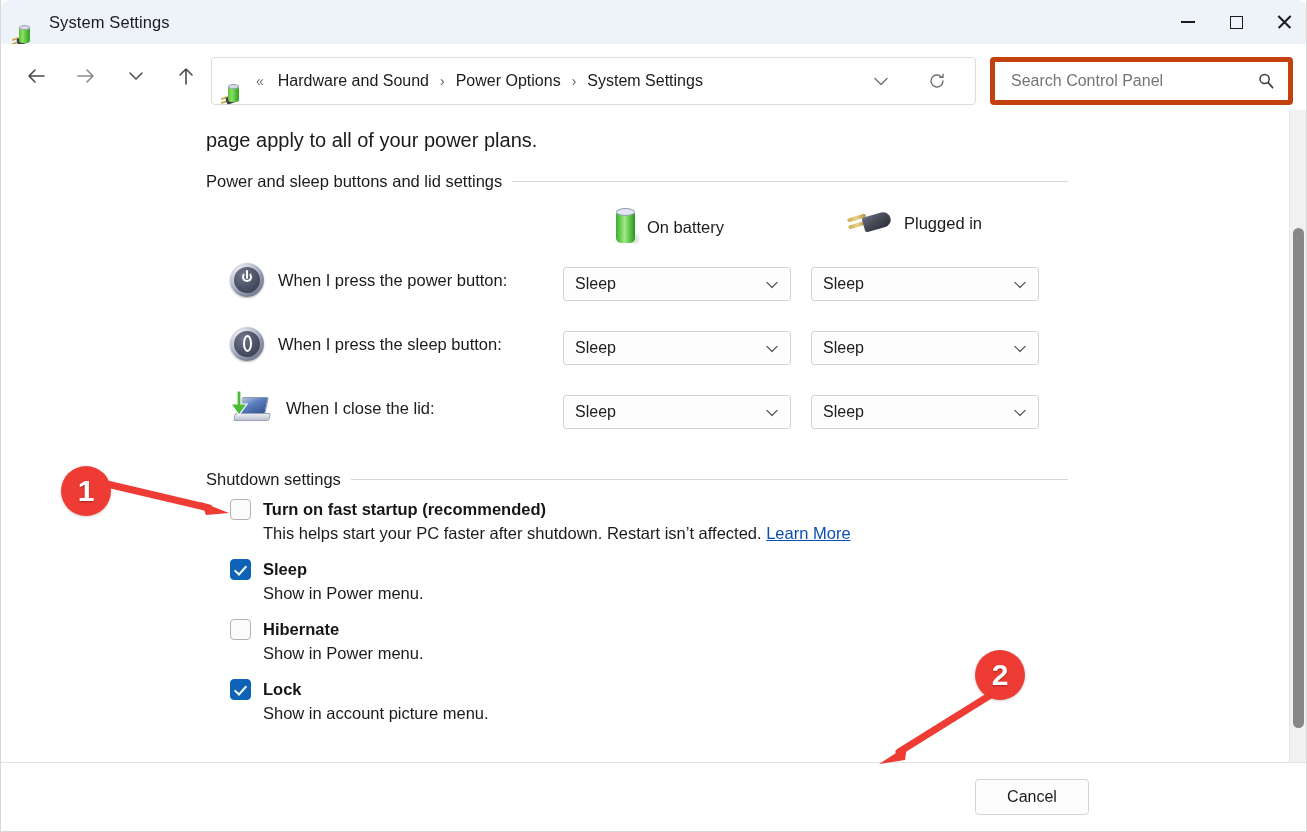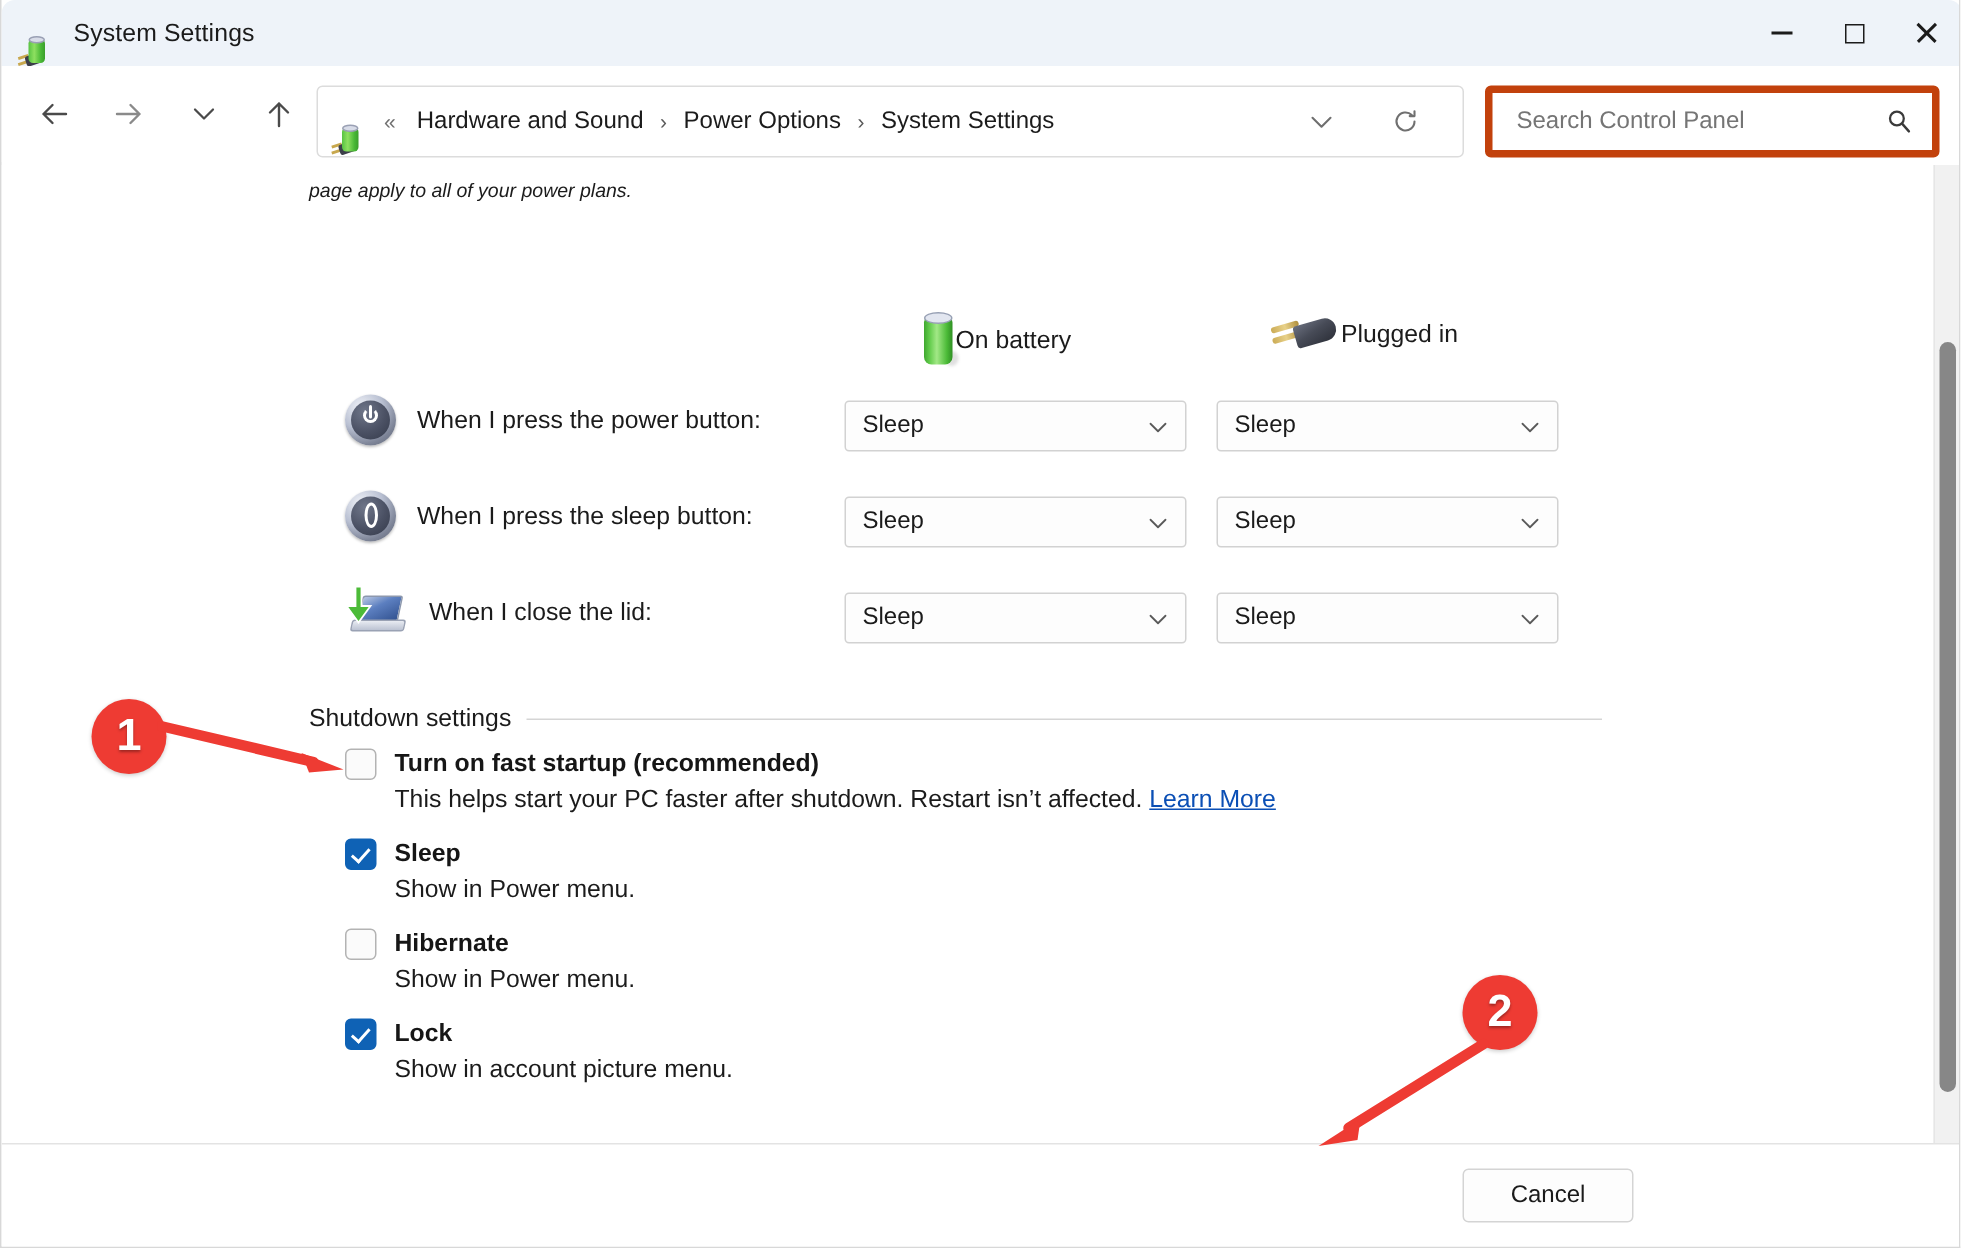--- a/index.html
+++ b/index.html
@@ -241,24 +241,23 @@
     position: absolute;
     left: 0; top: 110px;
     width: 1290px;
     height: 652px;
     background: #ffffff;
     overflow: hidden;
   }
 
   .intro-text {
     position: absolute;
-    left: 205px; top: 9px;
-    font-size: 13px;
-    color: #1b1b1b;
-    font-style: italic;
+    left: 205px; top: 19px;
+    font-size: 20px;
+    color: #1b1b1b;
   }
 
   
   .group-header {
     position: absolute;
     display: flex;
     align-items: center;
     width: 862px;
   }
   .group-header .gh-label {
@@ -278,21 +277,21 @@
   
   .col-head {
     position: absolute;
     display: flex;
     align-items: center;
     font-size: 16.5px;
     color: #1b1b1b;
   }
   #col-battery { left: 612px; top: 98px; }
   #col-plugged { left: 845px; top: 98px; }
-  .col-head .ch-label { }
+  .col-head .ch-label { margin-left: 10px; }
 
   
   .icon-battery {
     position: relative;
     width: 24px; height: 38px;
     flex: none;
   }
   .icon-battery .b-cap {
     position: absolute;
     left: 3px; top: 0;
@@ -686,20 +685,24 @@
         <circle cx="8.6" cy="8" r="4.6" stroke="#3a3a3a" stroke-width="1.5" fill="none"></circle>
         <path d="M12.2 11.6 L16.6 16.6" stroke="#3a3a3a" stroke-width="1.6" stroke-linecap="round"></path>
       </svg>
     </div>
   </div>
 
   <div id="content">
 
     <div class="intro-text">page apply to all of your power plans.</div>
 
+    <div class="group-header" id="gh-power">
+      <span class="gh-label">Power and sleep buttons and lid settings</span>
+      <span class="gh-rule"></span>
+    </div>
 
     <div class="col-head" id="col-battery">
       <span class="icon-battery">
         <span class="b-shadow"></span>
         <span class="b-body"></span>
         <span class="b-cap"></span>
       </span>
       <span class="ch-label">On battery</span>
     </div>
     <div class="col-head" id="col-plugged">

